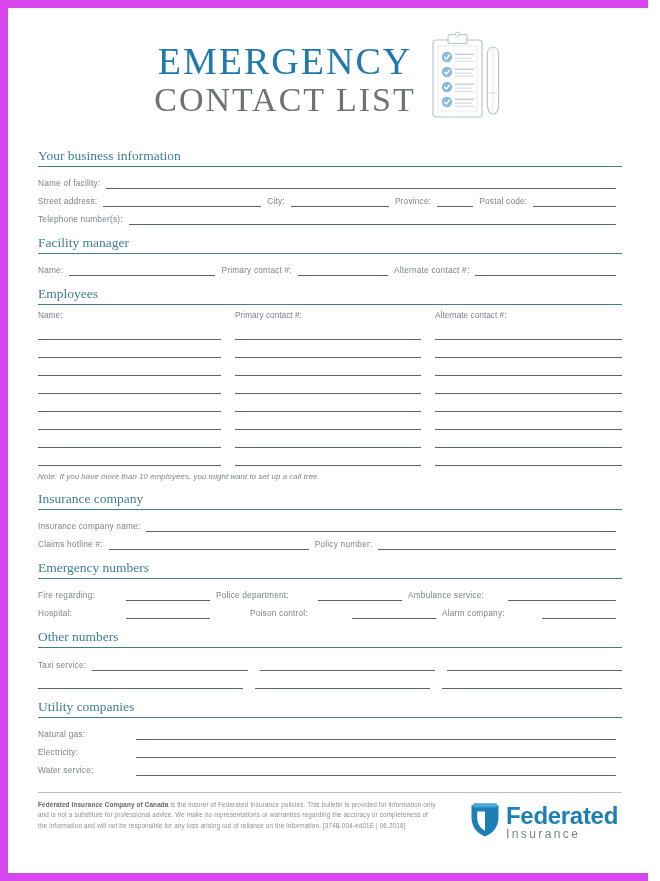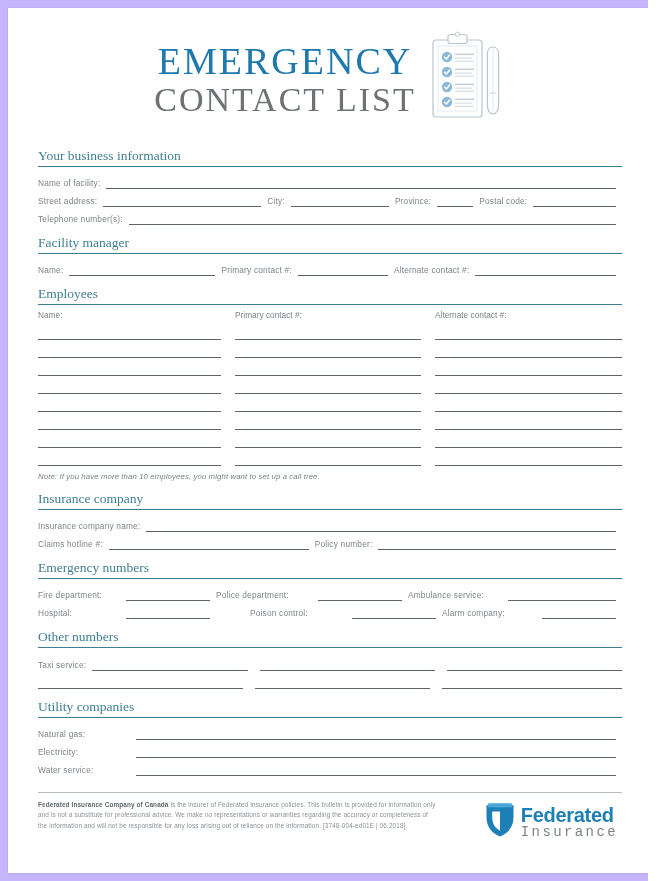--- a/index.html
+++ b/index.html
@@ -10,21 +10,21 @@
   body {
     width: 660px;
     height: 881px;
     font-family: "Liberation Sans", sans-serif;
     -webkit-font-smoothing: antialiased;
   }
   .page {
     position: relative;
     width: 648px;
     height: 881px;
-    background: #c4b5fd;
+    background: #d946ef;
     box-sizing: border-box;
     overflow: hidden;
   }
   .sheet {
     position: absolute;
     left: 8px;
     top: 8px;
     width: 644px;
     height: 865px;
     background: #ffffff;
@@ -178,31 +178,31 @@
   }
   .logo {
     display: flex;
     align-items: center;
     gap: 6px;
     margin-top: 2px;
     padding-right: 4px;
   }
   .logo-words { line-height: 1; }
   .logo-fed {
-    font-size: 20px;
+    font-size: 24px;
     font-weight: bold;
     color: #1c7fb5;
     letter-spacing: -0.3px;
     font-family: "Liberation Sans", sans-serif;
   }
   .logo-ins {
-    font-size: 14px;
+    font-size: 12px;
     color: #7c8489;
     letter-spacing: 2.4px;
-    font-family: Liberation Mono, monospace;
+    font-family: Liberation Sans, sans-serif;
   }
 </style>
 </head>
 <body>
 
 <div class="page">
 <div class="sheet">
 <div class="inner">
 
   <div class="titleblock">
@@ -360,21 +360,21 @@
       <span class="blank" style="width:200px;"></span>
       <span class="lbl">Policy number:</span>
       <span class="blank grow"></span>
     </div>
   </div>
 
   <div class="section">
     <div class="section-title">Emergency numbers</div>
     <div class="rule"></div>
     <div class="row">
-      <span class="lbl" style="width:82px;">Fire department:</span>
+      <span class="lbl" style="width:82px;">Fire regarding:</span>
       <span class="blank" style="width:84px;"></span>
       <span class="lbl" style="width:96px;">Police department:</span>
       <span class="blank" style="width:84px;"></span>
       <span class="lbl" style="width:94px;">Ambulance service:</span>
       <span class="blank grow"></span>
     </div>
     <div class="row">
       <span class="lbl" style="width:82px;">Hospital:</span>
       <span class="blank" style="width:84px;"></span>
       <span class="lbl" style="width:96px;padding-left:34px;">Poison control:</span>

